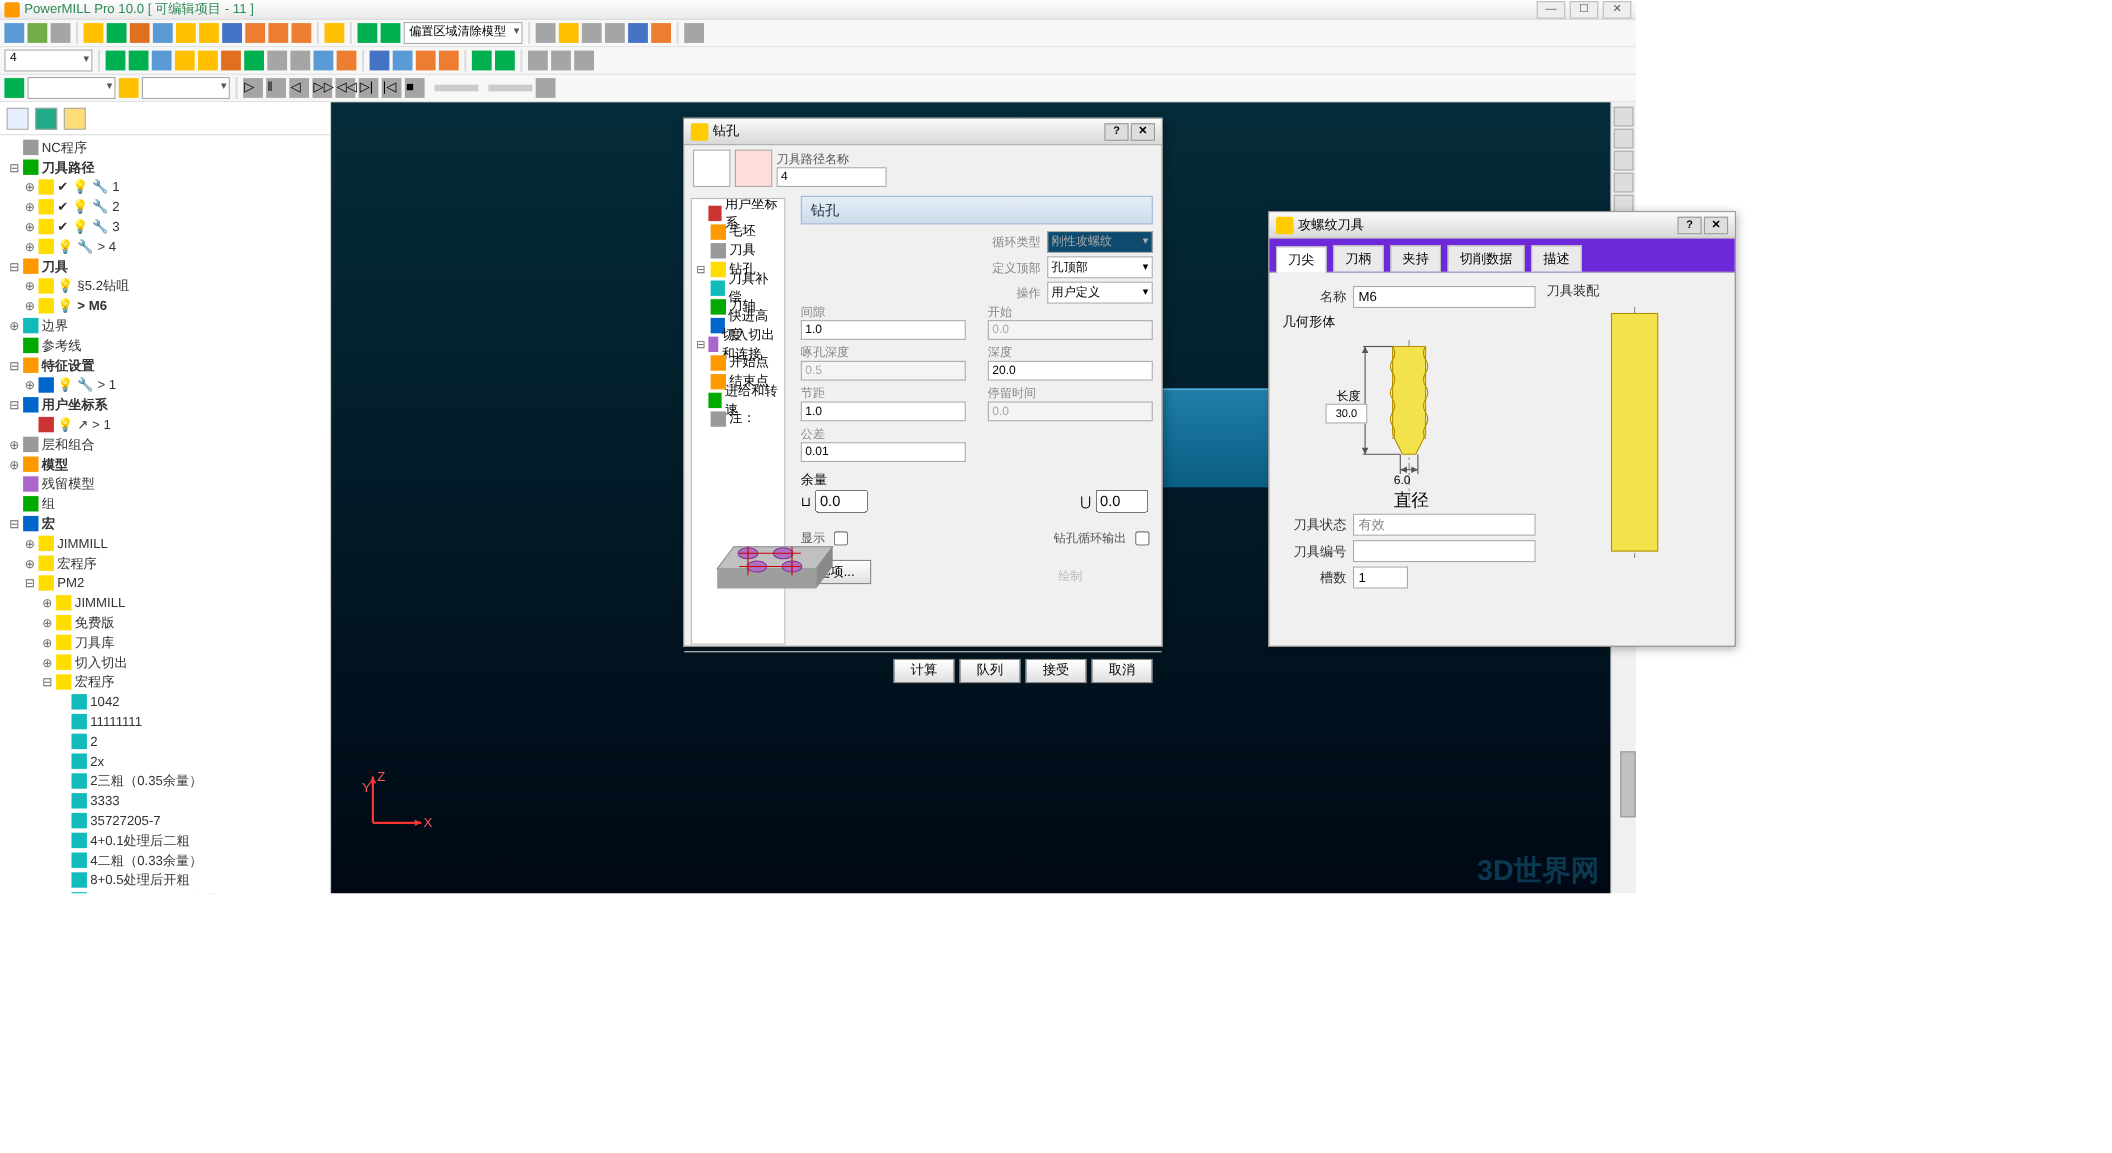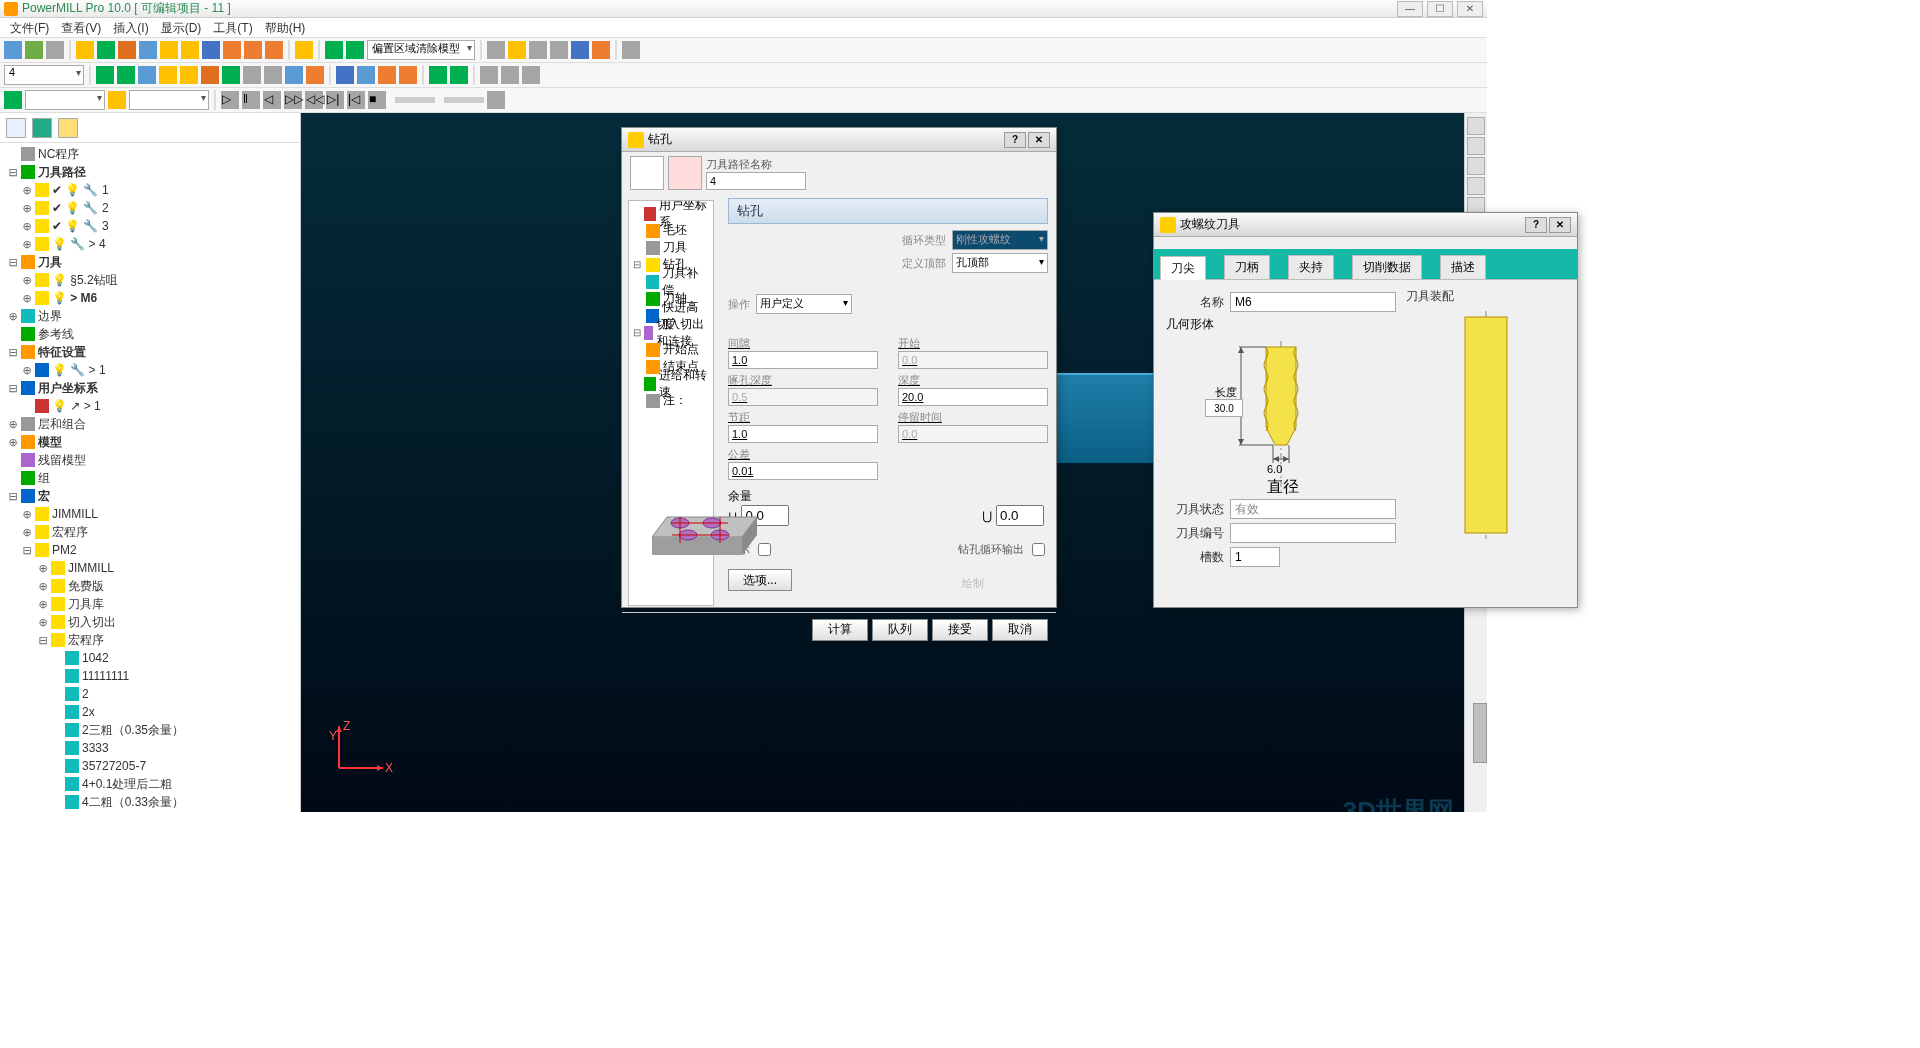--- a/index.html
+++ b/index.html
@@ -67,21 +67,21 @@
 .drill-visual{position:absolute;left:574px;top:155px;width:75px;height:110px;}
 .drill-bottom{display:flex;justify-content:space-between;align-items:flex-end;margin-top:8px;}
 .drill-bottom label{font-size:11px;color:#555;margin-right:4px;}
 .drill-bottom input[type=checkbox]{vertical-align:middle;}
 .drill-yl{display:flex;align-items:center;gap:4px;}
 .optbtn{height:22px;padding:0 14px;background:linear-gradient(#fff,#e0e0e0);border:1px solid #888;font-size:12px;}
 .drill-footer{height:34px;border-top:1px solid #ccc;display:flex;align-items:center;justify-content:flex-end;gap:4px;padding:0 8px;}
 .drill-footer .fbtn{height:22px;width:56px;background:linear-gradient(#fff,#e0e0e0);border:1px solid #888;font-size:12px;}
 
 .tool-body{padding:0;}
-.tabrow{display:flex;gap:16px;background:#14b8a6;border-bottom:1px solid #bbb;padding:6px 6px 0 6px;margin-top:12px;}
+.tabrow{display:flex;gap:4px;background:#6d28d9;border-bottom:1px solid #bbb;padding:6px 6px 0 6px;}
 .tab{padding:3px 10px;border:1px solid #bbb;border-bottom:none;background:#eaeaea;font-size:12px;margin-right:2px;}
 .tab.active{background:#fff;position:relative;top:1px;}
 .tool-content{padding:8px 12px; display:flex; gap:10px;}
 .tool-left{width:230px;}
 .frow{display:flex;align-items:center;gap:6px;margin:4px 0;}
 .frow label{font-size:12px;color:#333;text-align:right;width:58px;}
 .frow input{flex:1;height:20px;border:1px solid #aaa;font-size:12px;padding:0 4px;}
 .tool-profile{width:140px;height:150px;position:relative;margin:8px auto;}
 .tool-right{flex:1;}
 .tool-right .trlabel{font-size:12px;color:#333;margin-bottom:6px;}
@@ -101,28 +101,20 @@
 
 <div class="window">
   <div class="titlebar">
     <span class="icon"></span>
     <span class="title">PowerMILL Pro 10.0     [ 可编辑项目 - 11 ]</span>
     <div class="winbtns">
       <span class="winbtn">—</span>
       <span class="winbtn">☐</span>
       <span class="winbtn">✕</span>
     </div>
-  </div>
-  <div class="menubar">
-    <span>文件(F)</span>
-    <span>查看(V)</span>
-    <span>插入(I)</span>
-    <span>显示(D)</span>
-    <span>工具(T)</span>
-    <span>帮助(H)</span>
   </div>
 
   <div class="toolbar">
     <span class="tbtn c1"></span>
     <span class="tbtn c2"></span>
     <span class="tbtn c5"></span>
     <span class="sep"></span>
     <span class="tbtn c3"></span>
     <span class="tbtn c8"></span>
     <span class="tbtn c7"></span>
@@ -506,27 +498,27 @@
             <div style="display:flex;gap:14px;">
               <div style="flex:1">
                 <div class="prow" style="flex-direction:row;justify-content:flex-end;align-items:center;gap:6px;margin-top:6px;">
                   <label>循环类型</label>
                   <div class="combo3 dis" style="width:96px">刚性攻螺纹</div>
                 </div>
                 <div class="prow" style="flex-direction:row;justify-content:flex-end;align-items:center;gap:6px;margin-top:3px;">
                   <label>定义顶部</label>
                   <div class="combo3" style="width:96px">孔顶部</div>
                 </div>
-                <div class="prow" style="flex-direction:row;justify-content:flex-start;align-items:center;gap:6px;margin-top:21px;">
+                <div class="prow" style="flex-direction:row;justify-content:flex-end;align-items:center;gap:6px;margin-top:3px;">
                   <label>操作</label>
                   <div class="combo3" style="width:96px">用户定义</div>
                 </div>
               </div>
             </div>
-            <div class="params" style="margin-top:22px;text-decoration:underline;">
+            <div class="params" style="margin-top:0;">
               <div class="prow">
                   <label>间隙</label>
                   <input class="pinput" value="1.0" style="">
                 </div>
               <div class="prow">
                   <label>开始</label>
                   <input class="pinput dis" value="0.0" style="">
                 </div>
               <div class="prow">
                   <label>啄孔深度</label>

